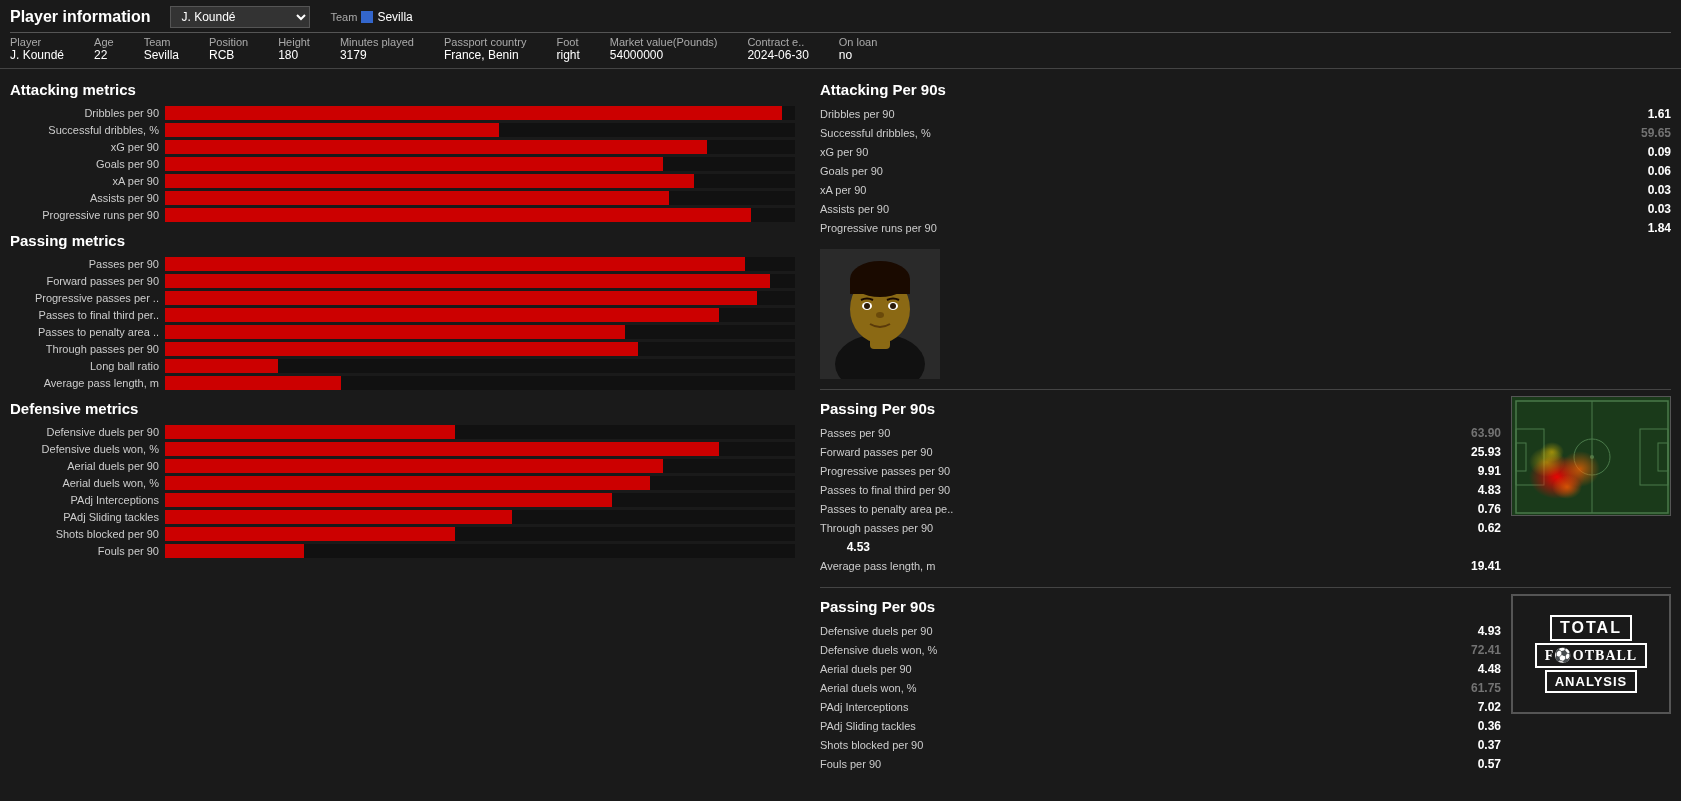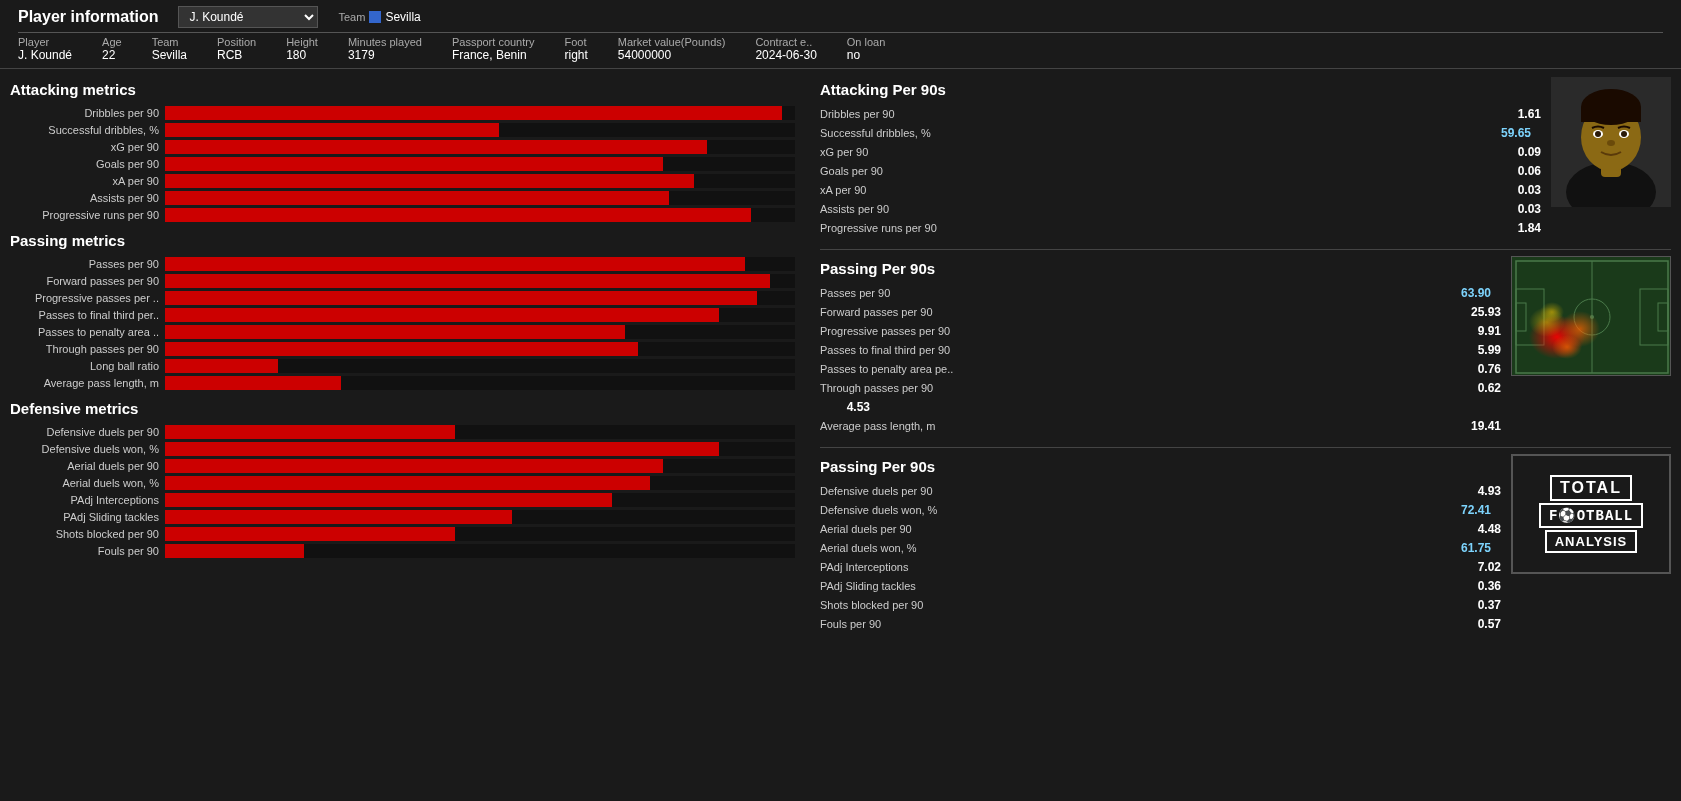--- a/index.html
+++ b/index.html
@@ -6,21 +6,21 @@
     body {
       background: #1a1a1a;
       color: #e0e0e0;
       font-family: Arial, sans-serif;
       font-size: 12px;
       width: 1681px;
       min-height: 801px;
     }
     .header {
       background: #1a1a1a;
-      padding: 6px 18px;
+      padding: 6px 10px;
       border-bottom: 1px solid #444;
     }
     .header-top {
       display: flex;
       align-items: center;
       gap: 20px;
       margin-bottom: 4px;
     }
     .header-title {
       color: #fff;
@@ -122,22 +122,21 @@
       flex: 1;
     }
     .per90-value {
       color: #fff;
       font-size: 12px;
       font-weight: bold;
       text-align: right;
       min-width: 50px;
     }
     .per90-value.highlight {
-      color: #7dd3fc;
-      text-align: center;
+      color: #737373;
     }
     .section-divider {
       margin: 10px 0;
     }
     .per90-block {
       flex: 1;
     }
     .player-photo {
       width: 120px;
       height: 130px;
@@ -180,21 +179,21 @@
       font-size: 16px;
       font-weight: bold;
       letter-spacing: 2px;
       font-family: 'Arial Black', Arial, sans-serif;
     }
     .logo-text2 {
       color: #fff;
       font-size: 14px;
       font-weight: bold;
       letter-spacing: 1px;
-      font-family: Liberation Mono, monospace;
+      font-family: Liberation Serif, serif;
     }
     .logo-text3 {
       color: #fff;
       font-size: 13px;
       font-weight: bold;
       letter-spacing: 1px;
       font-family: 'Arial Black', Arial, sans-serif;
     }
     .separator-line {
       border: none;
@@ -433,21 +432,21 @@
             <div class="bar-track" style="width: 630px;">
               <div class="bar" style="width: 138.6px;"></div>
             </div>
           </div>
         </div>
     </div>
   </div>
 
   <div class="right-panel">
 
-    <div style="display:flex;gap:10px;margin-bottom:10px;">
+    <div style="display:flex;gap:10px;margin-bottom:10px;flex-direction:column;">
       <div class="per90-block">
         <div class="section-title">Attacking Per 90s</div>
         <div id="attacking-per90">
             <div class="per90-row">
               <span class="per90-label">Dribbles per 90</span>
               <span class="per90-value">1.61</span>
             </div>
             <div class="per90-row">
               <span class="per90-label">Successful dribbles, %</span>
               <span class="per90-value highlight">59.65</span>
@@ -519,21 +518,21 @@
             <div class="per90-row">
               <span class="per90-label">Forward passes per 90</span>
               <span class="per90-value">25.93</span>
             </div>
             <div class="per90-row">
               <span class="per90-label">Progressive passes per 90</span>
               <span class="per90-value">9.91</span>
             </div>
             <div class="per90-row">
               <span class="per90-label">Passes to final third per 90</span>
-              <span class="per90-value">5.99</span>
+              <span class="per90-value">4.83</span>
             </div>
             <div class="per90-row">
               <span class="per90-label">Passes to penalty area pe..</span>
               <span class="per90-value">0.76</span>
             </div>
             <div class="per90-row">
               <span class="per90-label">Through passes per 90</span>
               <span class="per90-value">0.62</span>
             </div>
             <div class="per90-row">

